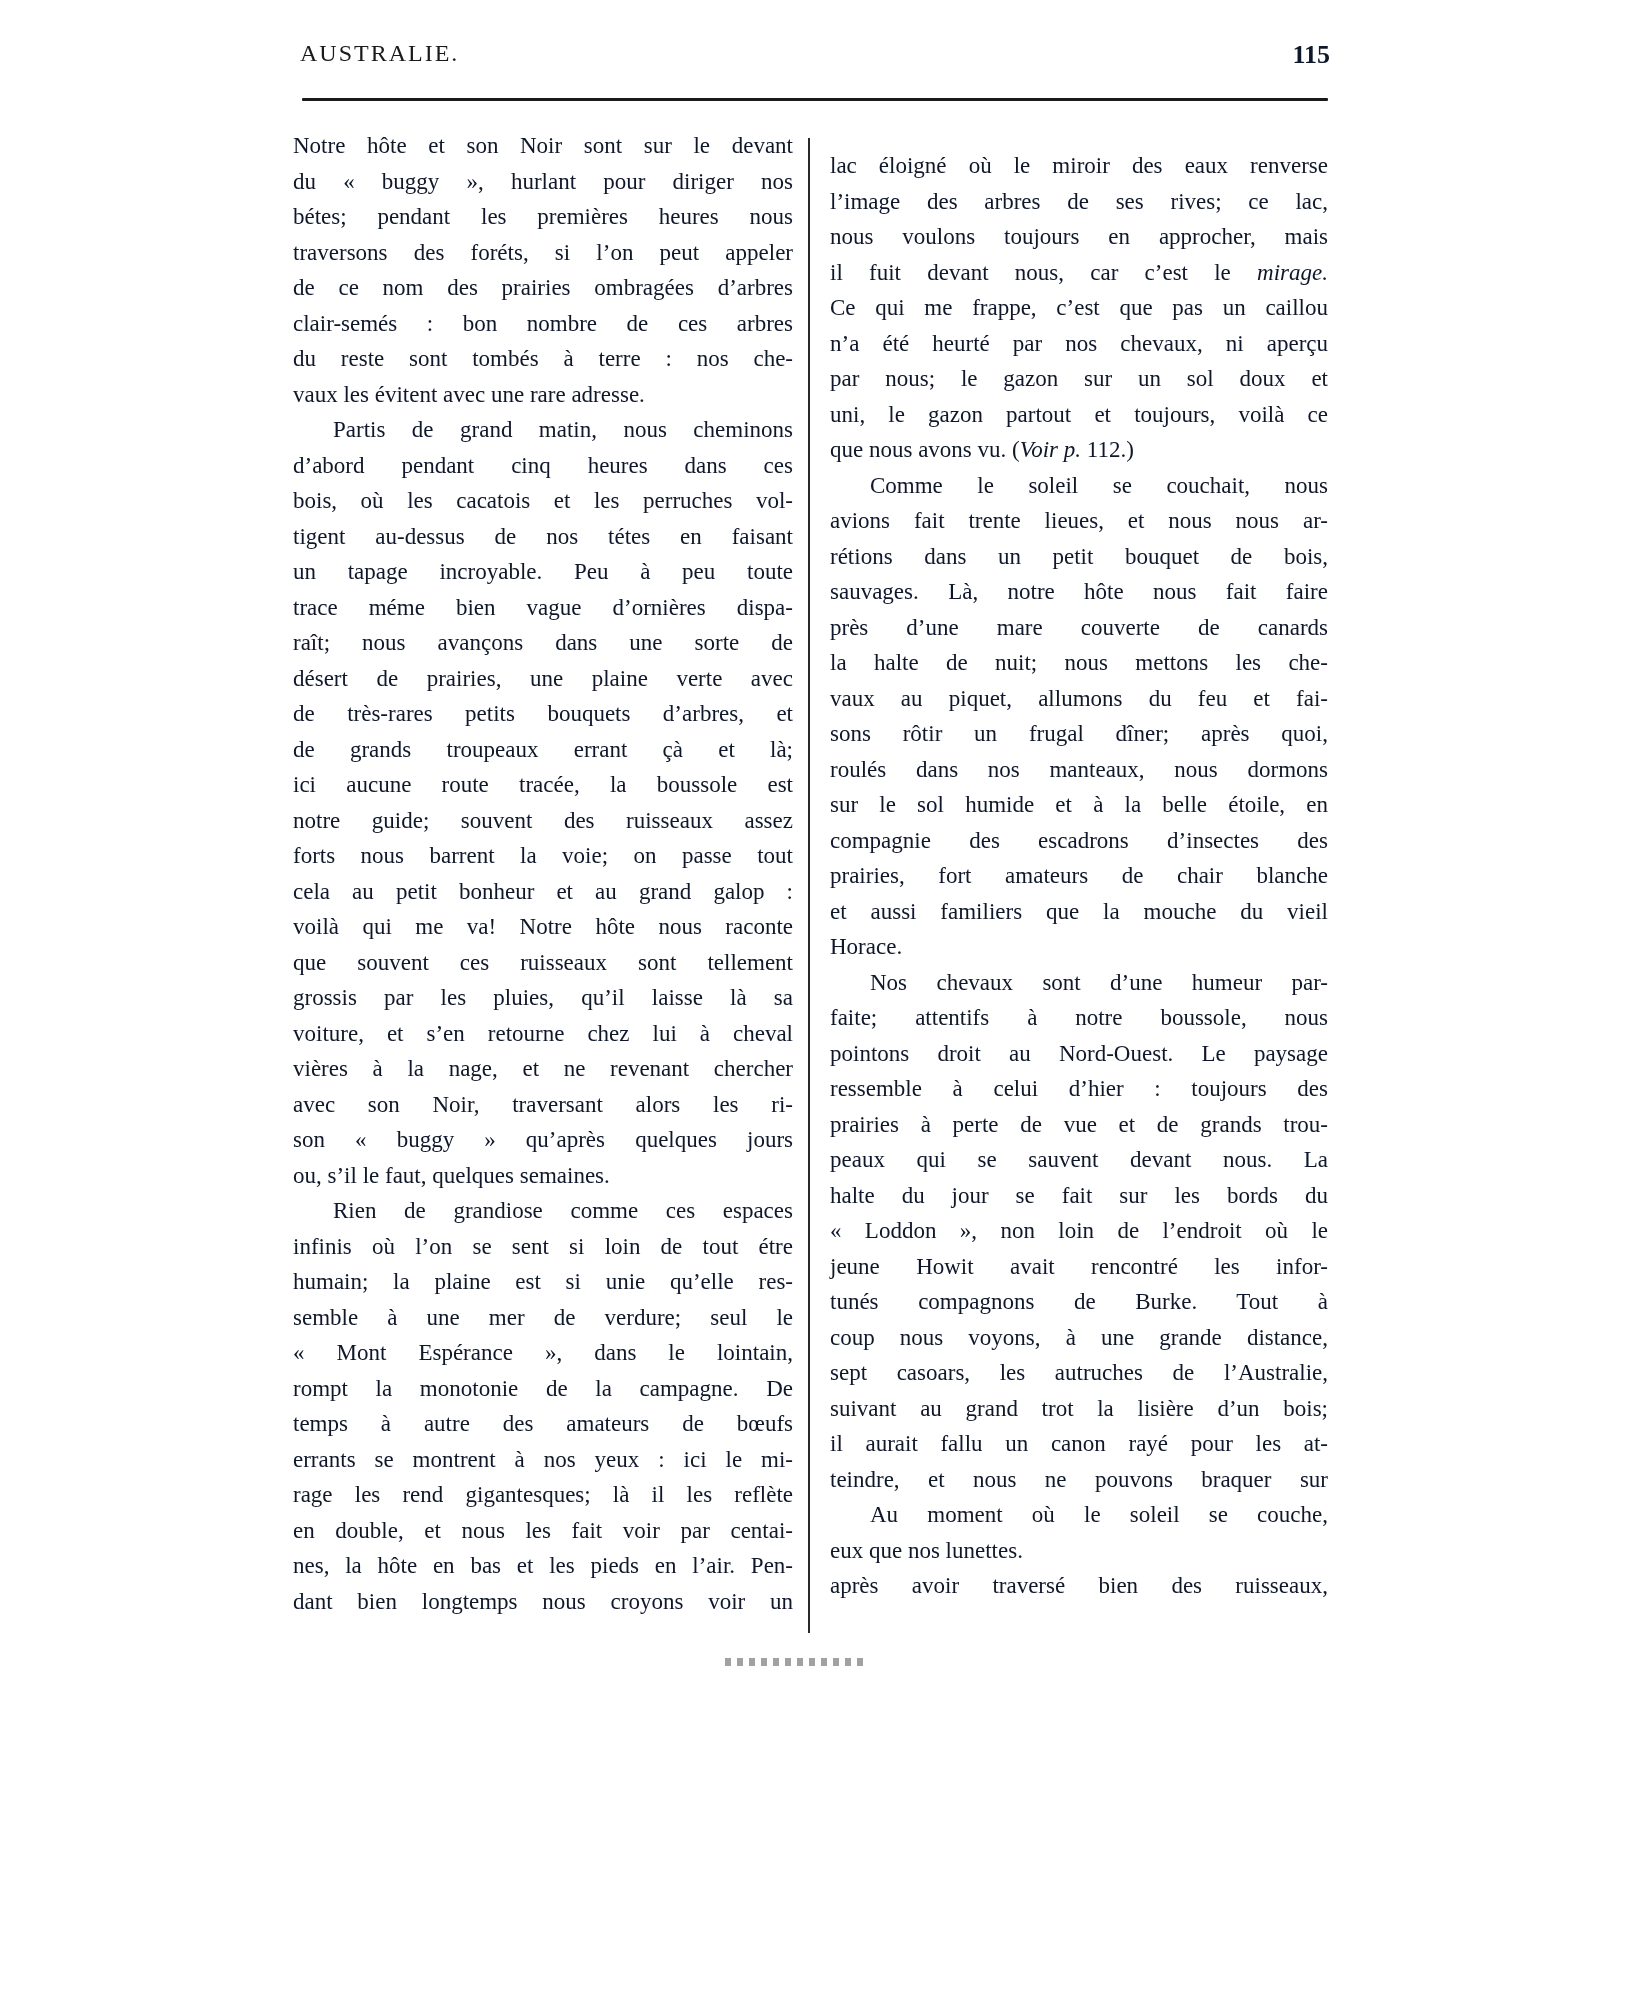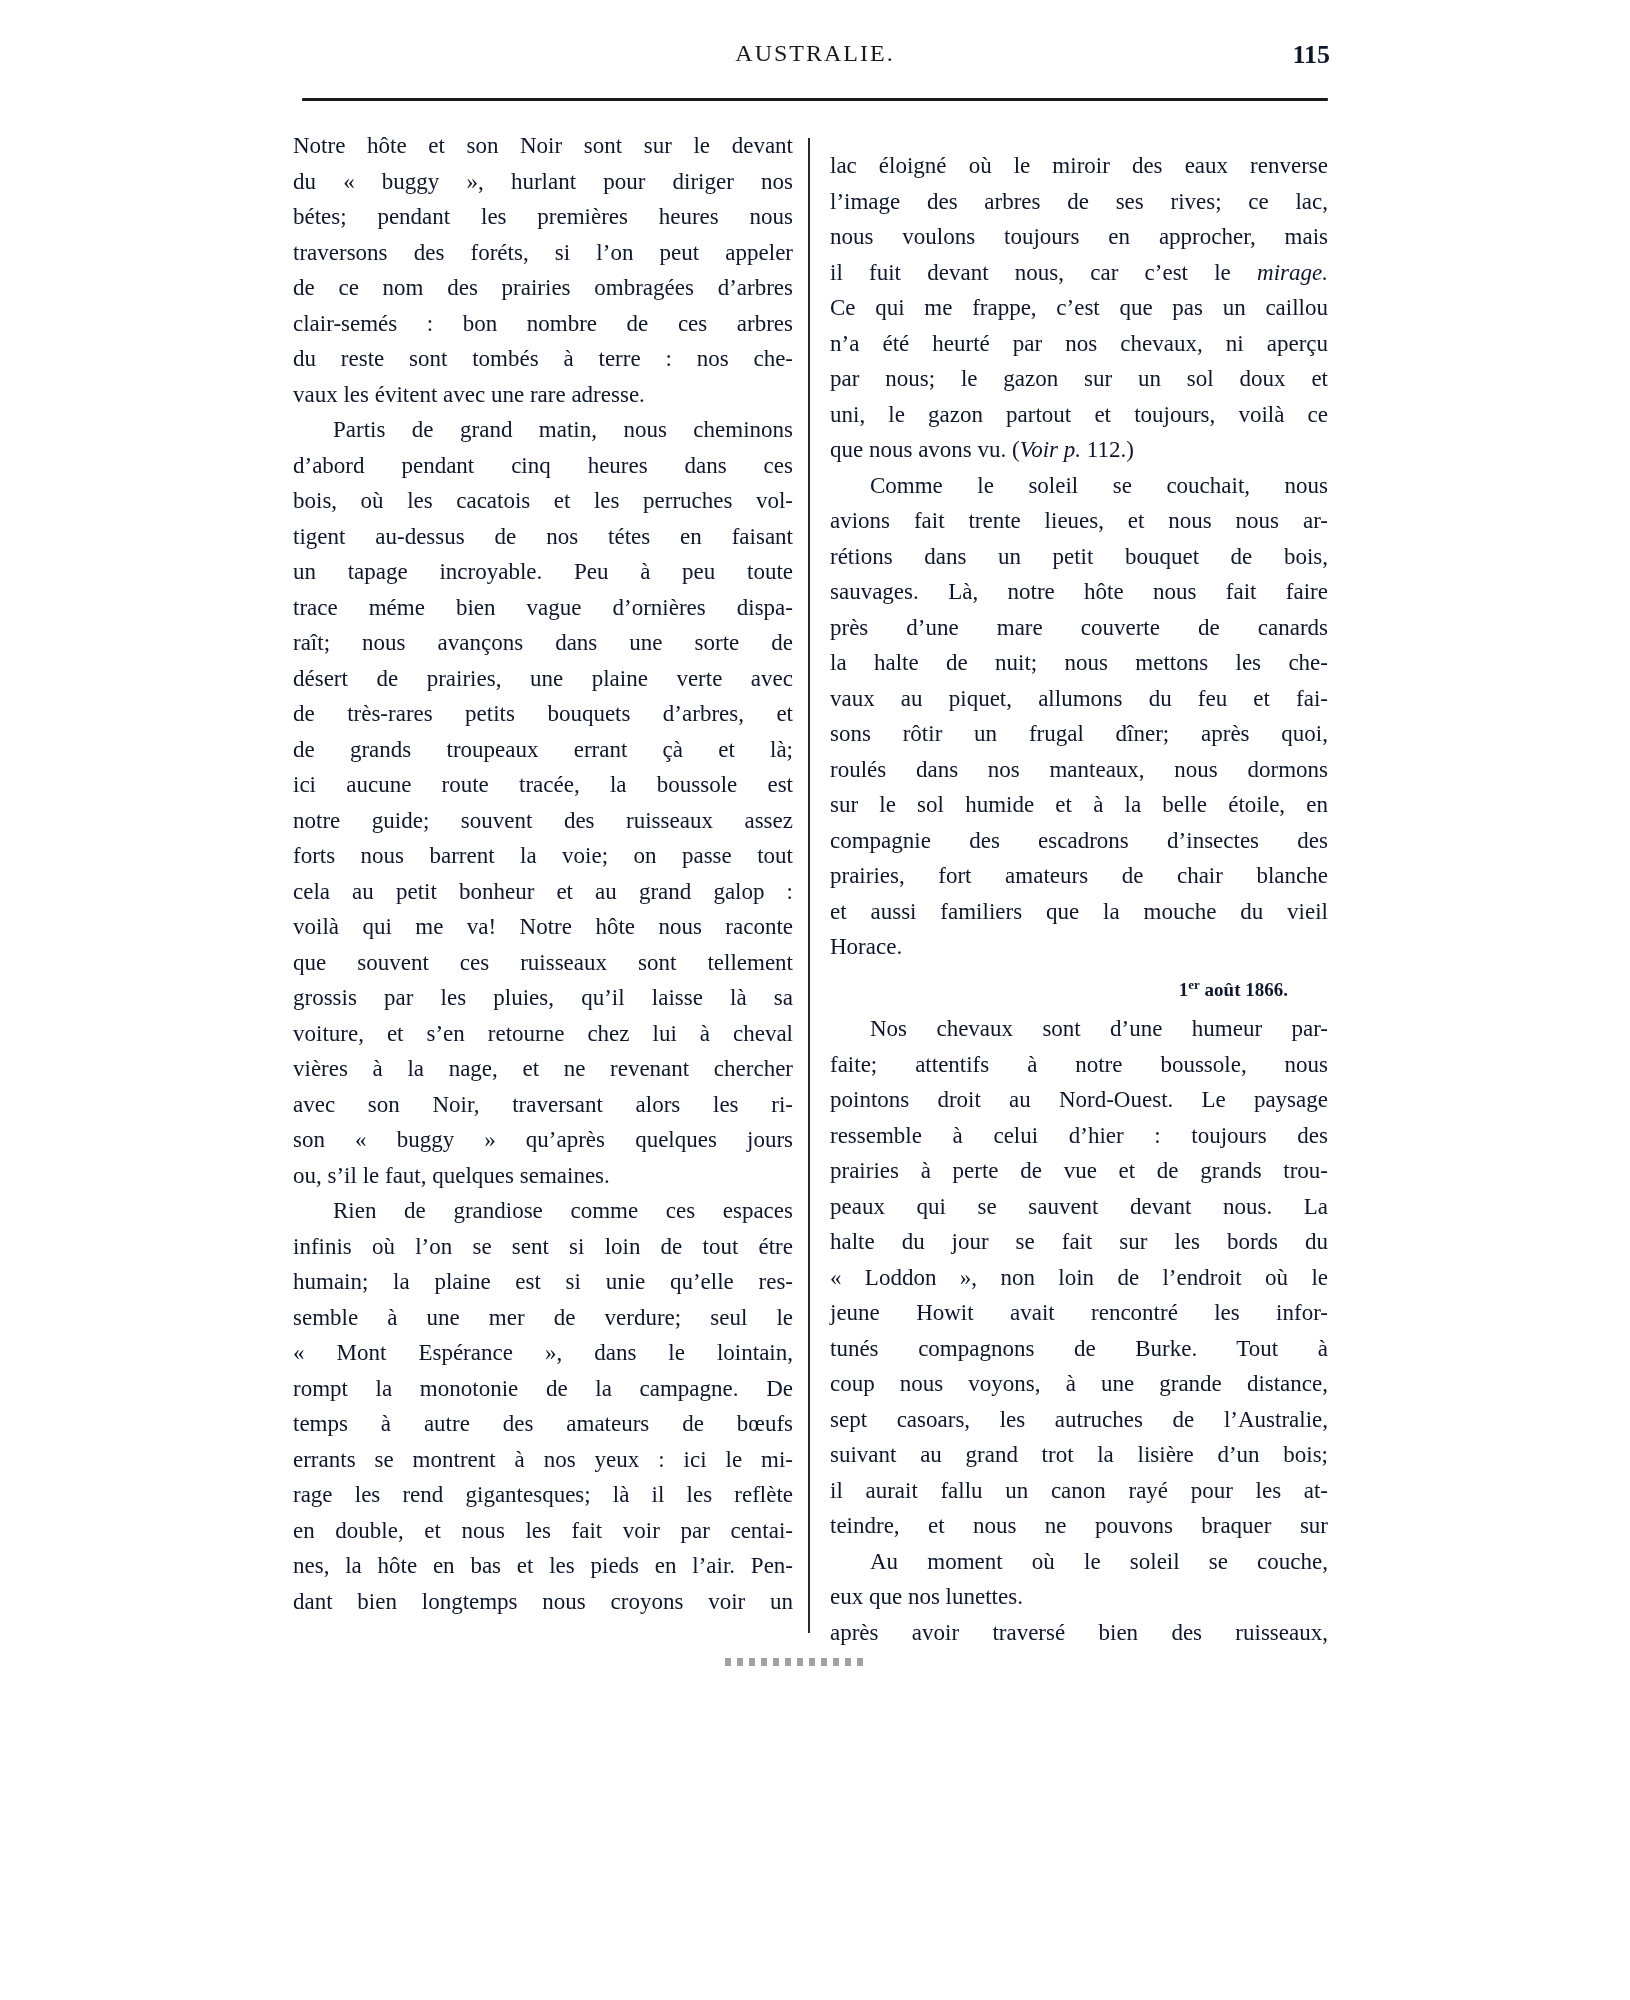--- a/index.html
+++ b/index.html
@@ -1,19 +1,19 @@
 <!DOCTYPE html>
 <html><head>
 <meta charset="utf-8">
 <style>
   html, body { margin: 0; padding: 0; background: #ffffff; }
   body { width: 1630px; height: 2000px; position: relative; overflow: hidden;
          font-family: "DejaVu Serif", "Liberation Serif", serif; color: #111; }
   .running-head { position: absolute; top: 40px; left: 300px; width: 1030px; height: 40px; }
-  .running-title { position: absolute; left: 0; right: 0; top: 0; text-align: center;
+  .running-title { position: absolute; left: 0; right: 0; top: 0; text-align: left;
                    font-family: "Liberation Serif", serif; font-size: 24px; letter-spacing: 2px; color: #1a1a1a; }
   .page-number { position: absolute; right: 0; top: 0; font-family: "Liberation Serif", serif;
                  font-size: 26px; font-weight: bold; color: #0f172a; }
   .head-rule { position: absolute; top: 98px; left: 302px; width: 1026px; height: 3px;
                background: #1a1a1a; border-radius: 1px; }
   .column { position: absolute; top: 128px; width: 500px; font-family: "Liberation Serif", serif;
             font-size: 23px; line-height: 35.5px; text-align: justify; color: #0f172a; }
   .col-left { left: 293px; }
   .col-right { left: 830px; width: 498px; margin-top: 20px; }
   .column p { margin: 0; text-indent: 0; }
@@ -100,21 +100,20 @@
       <span class="line">la halte de nuit; nous mettons les che-</span>
       <span class="line">vaux au piquet, allumons du feu et fai-</span>
       <span class="line">sons rôtir un frugal dîner; après quoi,</span>
       <span class="line">roulés dans nos manteaux, nous dormons</span>
       <span class="line">sur le sol humide et à la belle étoile, en</span>
       <span class="line">compagnie des escadrons d’insectes des</span>
       <span class="line">prairies, fort amateurs de chair blanche</span>
       <span class="line">et aussi familiers que la mouche du vieil</span>
       <span class="line last">Horace.</span>
     </div>
-  <p class="dateline"><span>1</span><sup>er</sup><span> août 1866.</span></p>
   <div id="right-after">
       <span class="line indent">Nos chevaux sont d’une humeur par-</span>
       <span class="line">faite; attentifs à notre boussole, nous</span>
       <span class="line">pointons droit au Nord-Ouest. Le paysage</span>
       <span class="line">ressemble à celui d’hier : toujours des</span>
       <span class="line">prairies à perte de vue et de grands trou-</span>
       <span class="line">peaux qui se sauvent devant nous. La</span>
       <span class="line">halte du jour se fait sur les bords du</span>
       <span class="line">« Loddon », non loin de l’endroit où le</span>
       <span class="line">jeune Howit avait rencontré les infor-</span>

